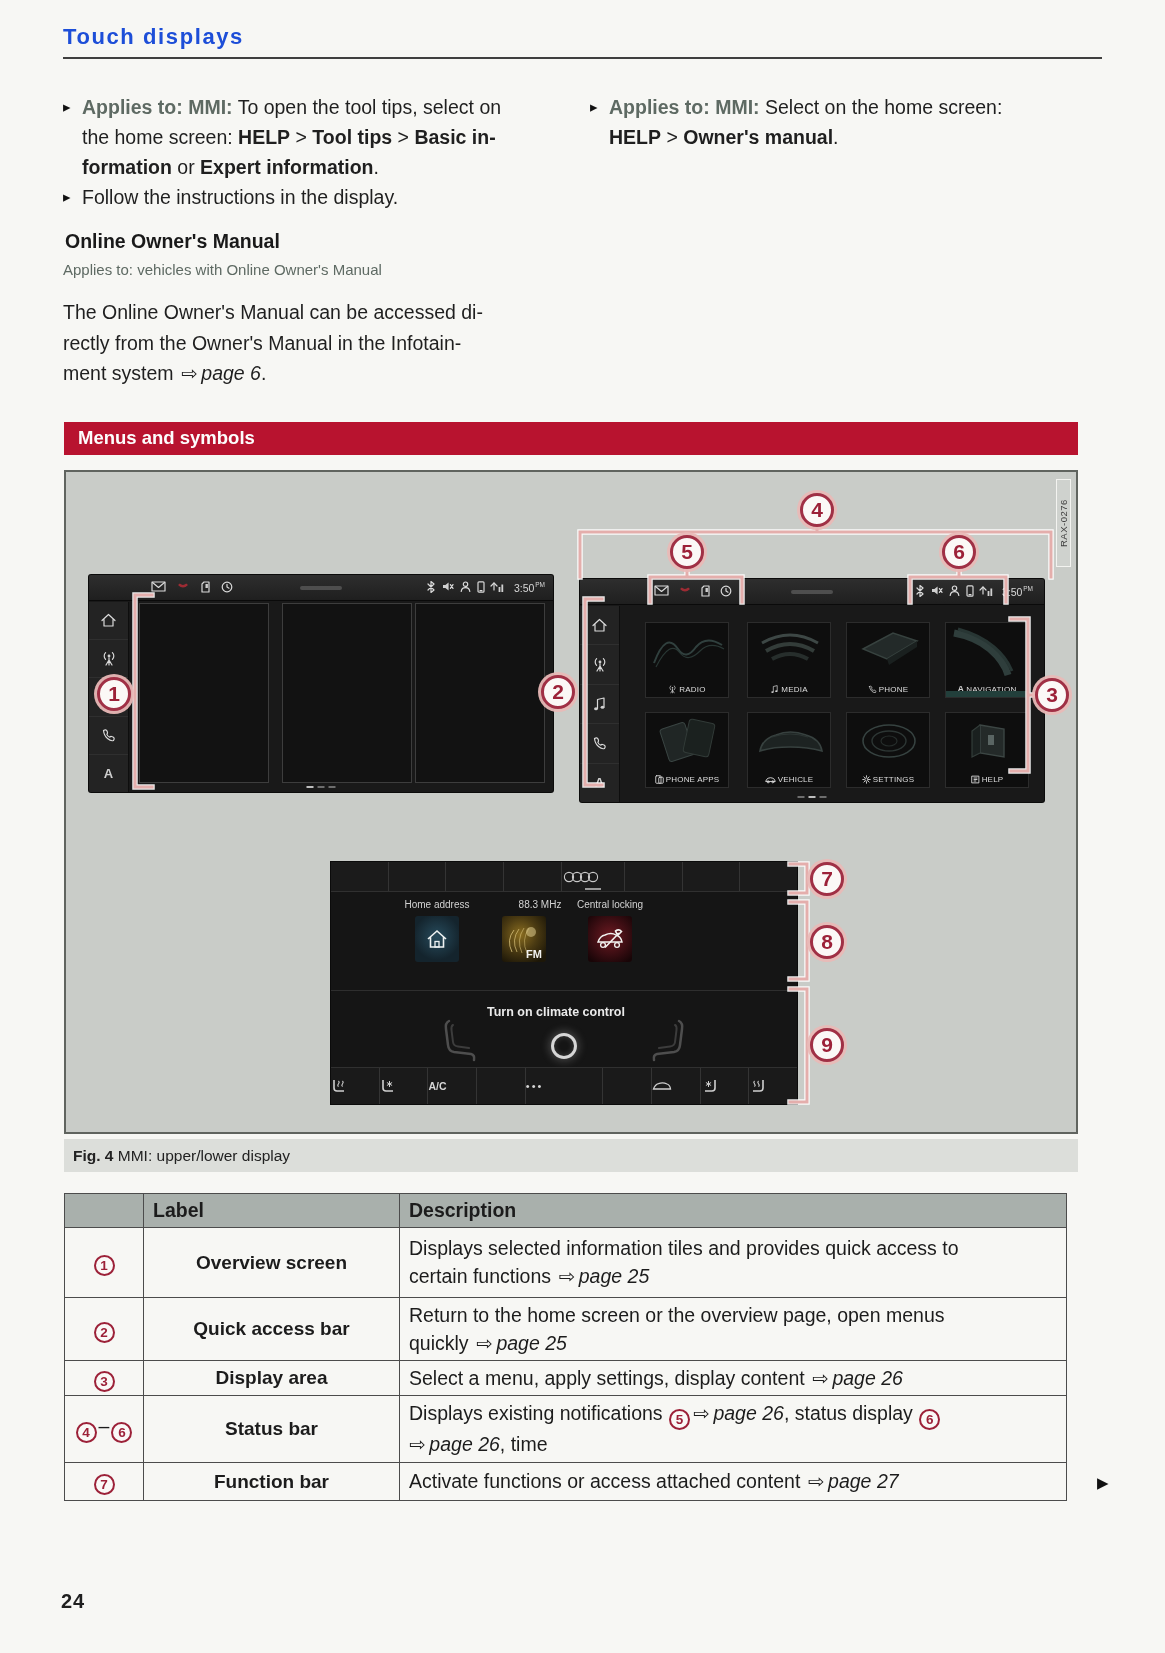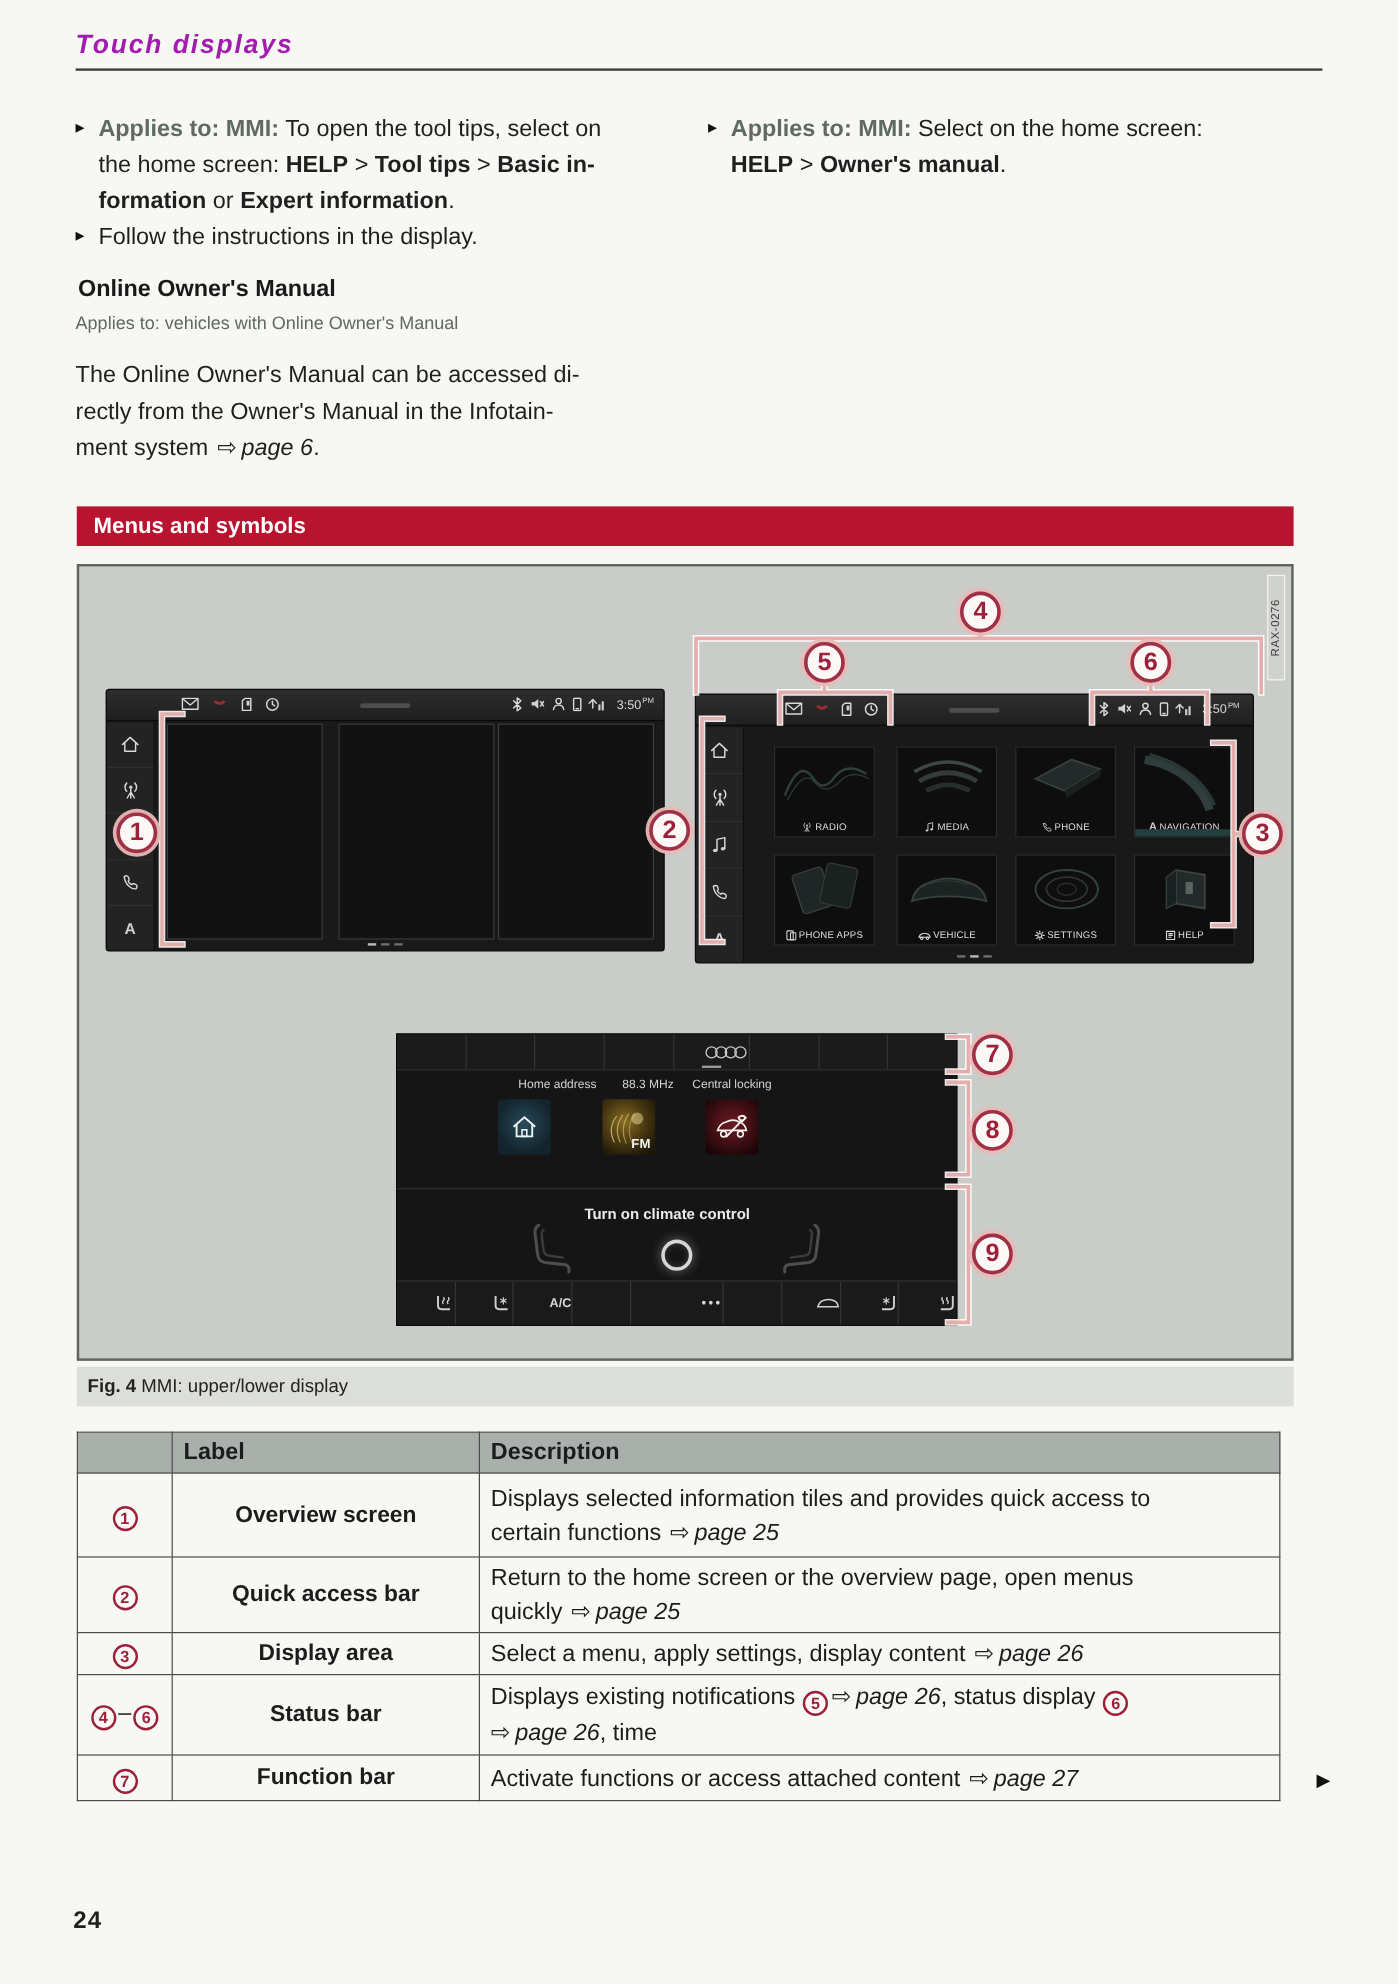--- a/index.html
+++ b/index.html
@@ -9,21 +9,21 @@
     background:#f7f7f4; color:#1f1f1f; position:relative;
     -webkit-font-smoothing:antialiased;
   }
   .abs { position:absolute; }
   b,.b { font-weight:bold; }
   .g { color:#5e6a63;font-weight:bold; }
   .it { font-style:italic; }
   .arrow { font-family:"DejaVu Sans",sans-serif; margin:0 4px 0 2px; }
 
   
-  #page-title { left:63px; top:24px; font-size:22px; font-weight:bold; letter-spacing:1.6px; color:#a21caf;font-style:italic; }
+  #page-title { left:63px; top:24px; font-size:22px; font-weight:bold; letter-spacing:1.6px; color:#1d4ed8; }
   #title-rule { left:63px; top:57px; width:1039px; height:2px; background:#3f3f3f; }
 
   .bullet { display:flex; font-size:19.5px; line-height:30px; }
   .bullet .tri { width:19px; flex:none; font-size:15px; line-height:30px; color:#111; }
   #col-left  { left:63px;  top:92px; width:500px; }
   #col-right { left:590px; top:92px; width:500px; }
 
   #owners-heading { left:65px; top:230px; font-size:19.5px; font-weight:bold; color:#191919; }
   #owners-applies { left:63px; top:261px; font-size:15px; color:#5e6a63; }
   #owners-para { left:63px; top:297px; font-size:19.5px; line-height:30.5px; }
@@ -64,21 +64,21 @@
   .mtile { position:absolute; width:84px; height:76px; background:#0e0e0e; border:1px solid #2c2c2c; }
   .mtile .art { position:absolute; left:0; top:0; }
   .mtile .lab { position:absolute; left:0; right:0; bottom:3px; display:flex; align-items:center; justify-content:center;
     gap:2px; color:#dedede; font-size:8px; letter-spacing:.2px; white-space:nowrap; }
   .mtile.sel::after { content:""; position:absolute; left:0; right:0; bottom:0; height:6px; background:#223f3b; }
 
   
   #lower { left:265px; top:390px; width:466px; height:242px; background:#151515; position:absolute;
     box-shadow:0 0 0 1px #0b0b0b; }
   .fbar { position:absolute; left:0; right:0; display:flex; }
-  .fbar .seg { flex:1; border-right:1px solid #343434; position:relative; display:flex; align-items:center; justify-content:flex-end; }
+  .fbar .seg { flex:1; border-right:1px solid #343434; position:relative; display:flex; align-items:center; justify-content:flex-start; }
   .fbar .seg:last-child { border-right:none; }
   #lower-topbar { top:0; height:30px; border-bottom:1px solid #303030; background:#1b1b1b; }
   #lower-botbar { bottom:0; height:37px; border-top:1px solid #303030; background:#1a1a1a; }
   .llabel { position:absolute; top:37px; width:120px; text-align:center; font-size:10px; color:#d2d2d2; }
   .ltile { position:absolute; top:54px; width:44px; height:46px; border-radius:3px; display:flex; align-items:center; justify-content:center; }
   #climate-text { position:absolute; top:143px; left:0; right:16px; text-align:center; font-size:12.5px; font-weight:bold; color:#eaeaea; }
   #power-ring { position:absolute; left:220px; top:171px; width:26px; height:26px; border-radius:50%;
     border:3px solid #d6d6d6; box-shadow:0 0 8px 2px rgba(220,220,220,.25), inset 0 0 6px rgba(220,220,220,.2); }
   .ac { color:#d6d6d6; font-size:10.5px; font-weight:bold; }
   .more { color:#d6d6d6; font-size:11px; letter-spacing:2px; }
@@ -469,21 +469,21 @@
               <circle cx="31" cy="6" r="4.6"></circle>
             </g>
           </svg>
         <span style="position:absolute; bottom:1px; left:50%; transform:translateX(-50%); width:16px; height:2px; background:#9a9a9a;"></span>
       </div>
       <div class="seg"></div>
         <div class="seg"></div>
         <div class="seg"></div>
     </div>
 
-    <div class="llabel" style="left:46px;text-align:right;">Home address</div>
+    <div class="llabel" style="left:46px;">Home address</div>
     <div class="llabel" style="left:149px;">88.3 MHz</div>
     <div class="llabel" style="left:219px;">Central locking</div>
 
     <div class="ltile" style="left:84px; background:radial-gradient(circle at 50% 45%, #274b5c 0%, #14242d 70%);">
       <svg width="24" height="22" viewBox="0 0 24 22">
           <path d="M3 11 L12 3 L21 11 M5.5 9 V19 H18.5 V9" stroke="#eef2f2" stroke-width="1.6" fill="none"></path>
           <rect x="10" y="13.5" width="4" height="5.5" stroke="#eef2f2" stroke-width="1.3" fill="none"></rect>
         </svg>
     </div>
     <div class="ltile" style="left:171px; background:radial-gradient(circle at 42% 40%, #8a6d20 0%, #4a3a12 45%, #1d1708 85%);">

